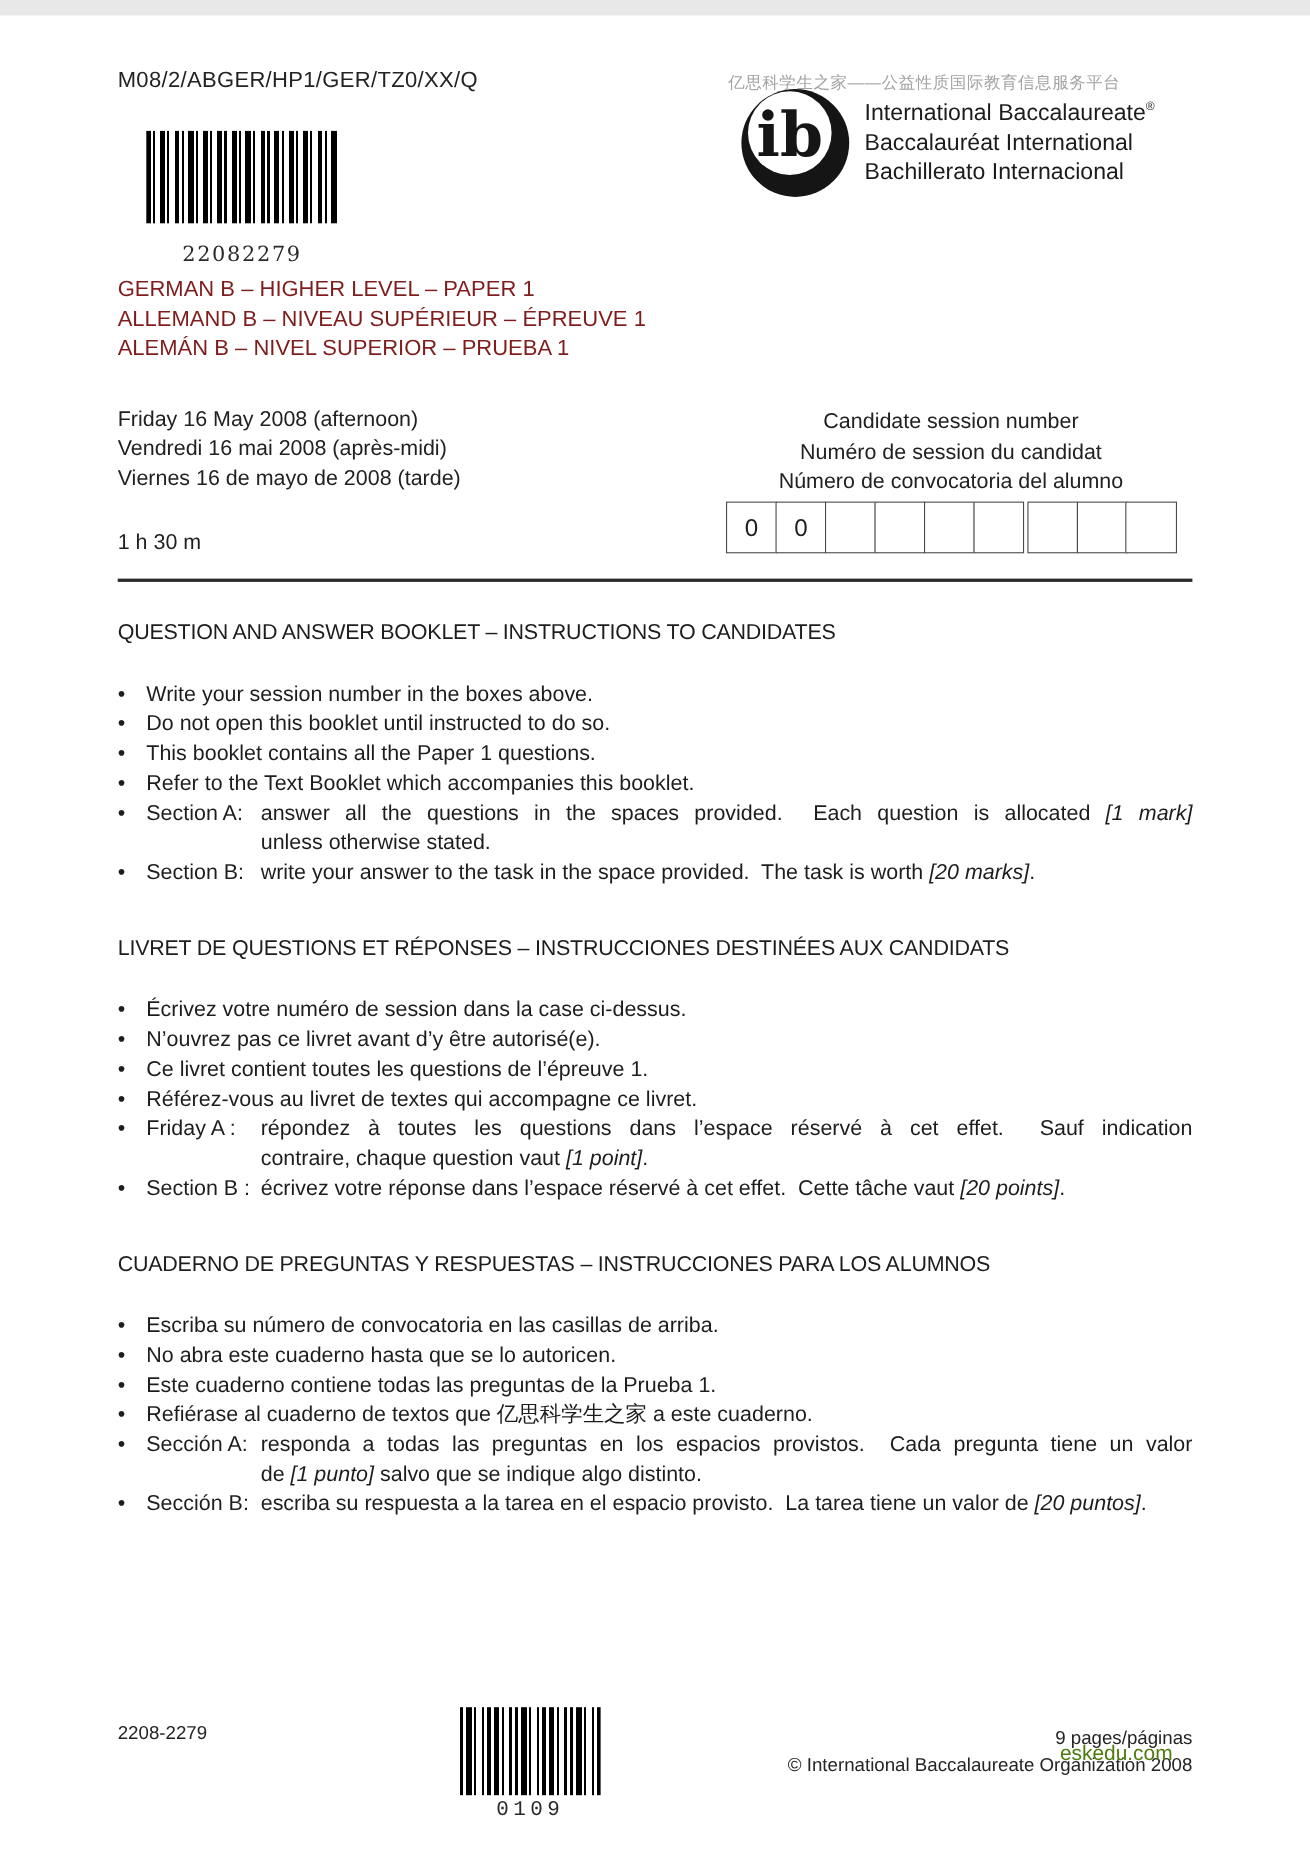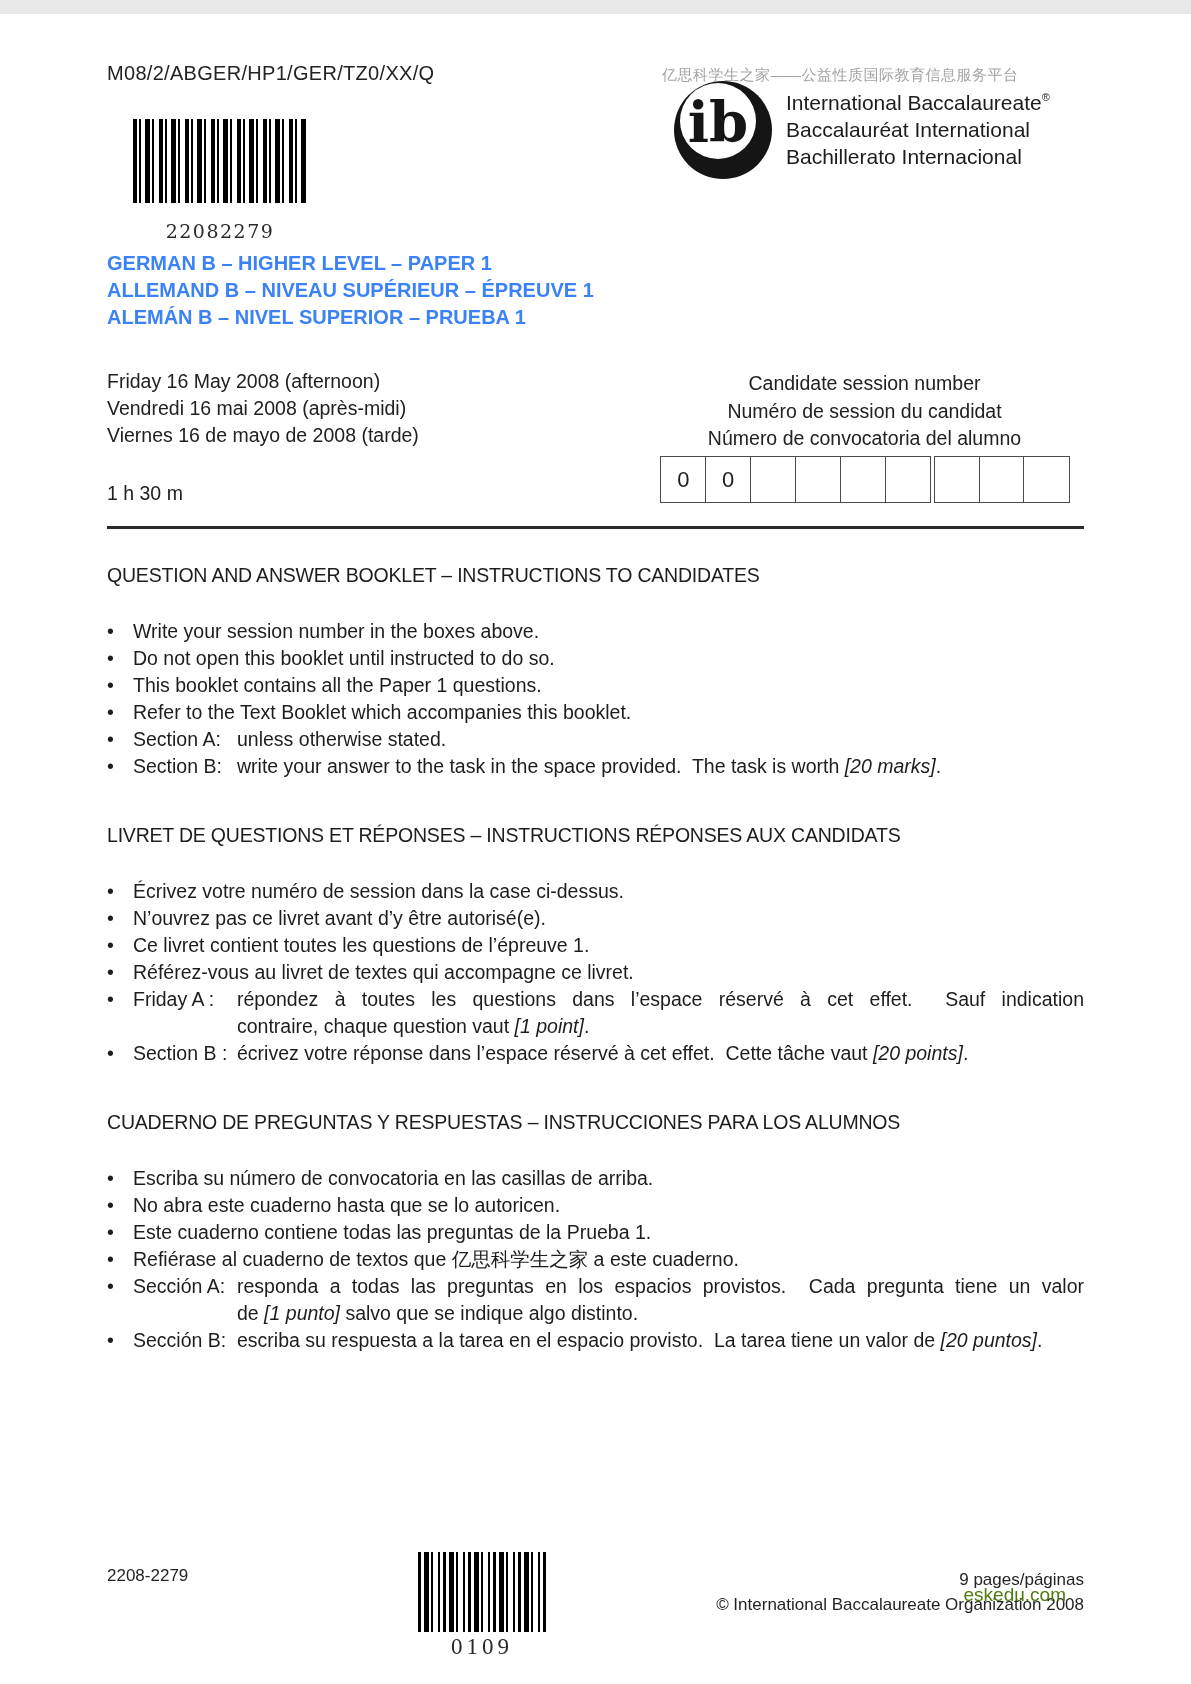--- a/index.html
+++ b/index.html
@@ -13,21 +13,21 @@
   .exam-code{position:absolute;left:107px;top:48px;font-size:20px;letter-spacing:.3px;color:#232323;}
   .barcode-top{position:absolute;left:133px;top:105px;width:174px;height:84px;
     background:repeating-linear-gradient(90deg,#000 0 4px,#fff 4px 6px,#000 6px 8px,#fff 8px 12px,#000 12px 17px,#fff 17px 19px,#000 19px 21px,#fff 21px 26px);}
   .barcode-top-num{position:absolute;left:133px;top:206px;width:174px;text-align:center;
     font-family:"DejaVu Serif","Liberation Serif",serif;font-size:19px;letter-spacing:1.5px;color:#2a2a2a;}
   .cn-watermark{position:absolute;left:662px;top:52px;font-size:15px;color:#a3a3a3;letter-spacing:.5px;z-index:5;white-space:nowrap;}
   .ib-logo{position:absolute;left:673px;top:66px;width:100px;height:100px;}
   .ib-lines{position:absolute;left:786px;top:70px;font-size:21px;line-height:27px;color:#1c1c1c;}
   .ib-reg{font-size:11px;vertical-align:9px;}
   
-  .titles{position:absolute;left:107px;top:236px;font-size:20px;line-height:27px;font-weight:bold;color:#3b82f6;}
+  .titles{position:absolute;left:107px;top:236px;font-size:20px;line-height:27px;font-weight:normal;color:#7f1d1d;}
   
   .dates{position:absolute;left:107px;top:354px;font-size:19.5px;line-height:27px;color:#212121;}
   .session-labels{position:absolute;left:652px;top:356px;width:425px;text-align:center;font-size:19.5px;line-height:27.5px;color:#212121;}
   .session-boxes{position:absolute;left:660px;top:442px;display:flex;}
   .session-boxes .cell{width:44.5px;height:45px;border:1.6px solid #4a4a4a;margin-left:-1.6px;
     display:flex;align-items:center;justify-content:center;font-size:22px;color:#1e1e1e;background:#fff;}
   .session-boxes .cell:first-child{margin-left:0;}
   .session-boxes .cell.gap{margin-left:2.6px;}
   .duration{position:absolute;left:107px;top:468px;font-size:19.5px;color:#212121;}
   .rule{position:absolute;left:107px;top:512px;width:977px;height:3px;background:#2b2b2b;}
@@ -40,21 +40,21 @@
   .lab{width:104px;flex:0 0 104px;}
   .txt{flex:1;white-space:pre-wrap;}
   .txt .line{display:block;}
   .txt .line.fjust{text-align:justify;text-align-last:justify;}
   .it{font-style:italic;}
   
   .footer-code{position:absolute;left:107px;top:1552px;font-size:17px;color:#242424;}
   .barcode-bottom{position:absolute;left:418px;top:1538px;width:128px;height:80px;
     background:repeating-linear-gradient(90deg,#000 0 3px,#fff 3px 6px,#000 6px 11px,#fff 11px 13px,#000 13px 15px,#fff 15px 20px,#000 20px 22px,#fff 22px 25px);}
   .barcode-bottom-num{position:absolute;left:418px;top:1620px;width:128px;text-align:center;
-    font-family:Liberation Serif, serif;font-size:23px;letter-spacing:4px;color:#2a2a2a;}
+    font-family:Liberation Mono, monospace;font-size:19px;letter-spacing:4px;color:#2a2a2a;}
   .footer-pages{position:absolute;right:107px;top:1556px;font-size:17px;color:#242424;text-align:left;}
   .footer-copy{position:absolute;right:107px;top:1581px;font-size:17px;color:#242424;text-align:left;}
   .wm-bottom{position:absolute;right:125px;top:1570px;font-size:19px;color:#4d7c0f;z-index:6;}
 </style>
 </head>
 <body>
 
 <div class="page">
 
   <div class="exam-code">M08/2/ABGER/HP1/GER/TZ0/XX/Q</div>
@@ -121,30 +121,30 @@
           <span class="bul">•</span>
           <div class="txt"><span class="line"><span>This booklet contains all the Paper 1 questions.</span></span></div>
         </div>
         <div class="row">
           <span class="bul">•</span>
           <div class="txt"><span class="line"><span>Refer to the Text Booklet which accompanies this booklet.</span></span></div>
         </div>
         <div class="row">
           <span class="bul">•</span>
           <span class="lab">Section A:</span>
-          <div class="txt"><span class="line"><span>unless otherwise stated.</span></span></div>
+          <div class="txt"><span class="line fjust"><span>answer all the questions in the spaces provided.  Each question is allocated </span><span class="it">[1 mark]</span></span><span class="line"><span>unless otherwise stated.</span></span></div>
         </div>
         <div class="row">
           <span class="bul">•</span>
           <span class="lab">Section B:</span>
           <div class="txt"><span class="line"><span>write your answer to the task in the space provided.  The task is worth </span><span class="it">[20 marks]</span><span>.</span></span></div>
         </div>
       </section>
       <section class="sec">
-        <div class="sec-h">LIVRET DE QUESTIONS ET RÉPONSES – INSTRUCTIONS RÉPONSES AUX CANDIDATS</div>
+        <div class="sec-h">LIVRET DE QUESTIONS ET RÉPONSES – INSTRUCCIONES DESTINÉES AUX CANDIDATS</div>
         <div class="row">
           <span class="bul">•</span>
           <div class="txt"><span class="line"><span>Écrivez votre numéro de session dans la case ci-dessus.</span></span></div>
         </div>
         <div class="row">
           <span class="bul">•</span>
           <div class="txt"><span class="line"><span>N’ouvrez pas ce livret avant d’y être autorisé(e).</span></span></div>
         </div>
         <div class="row">
           <span class="bul">•</span>

